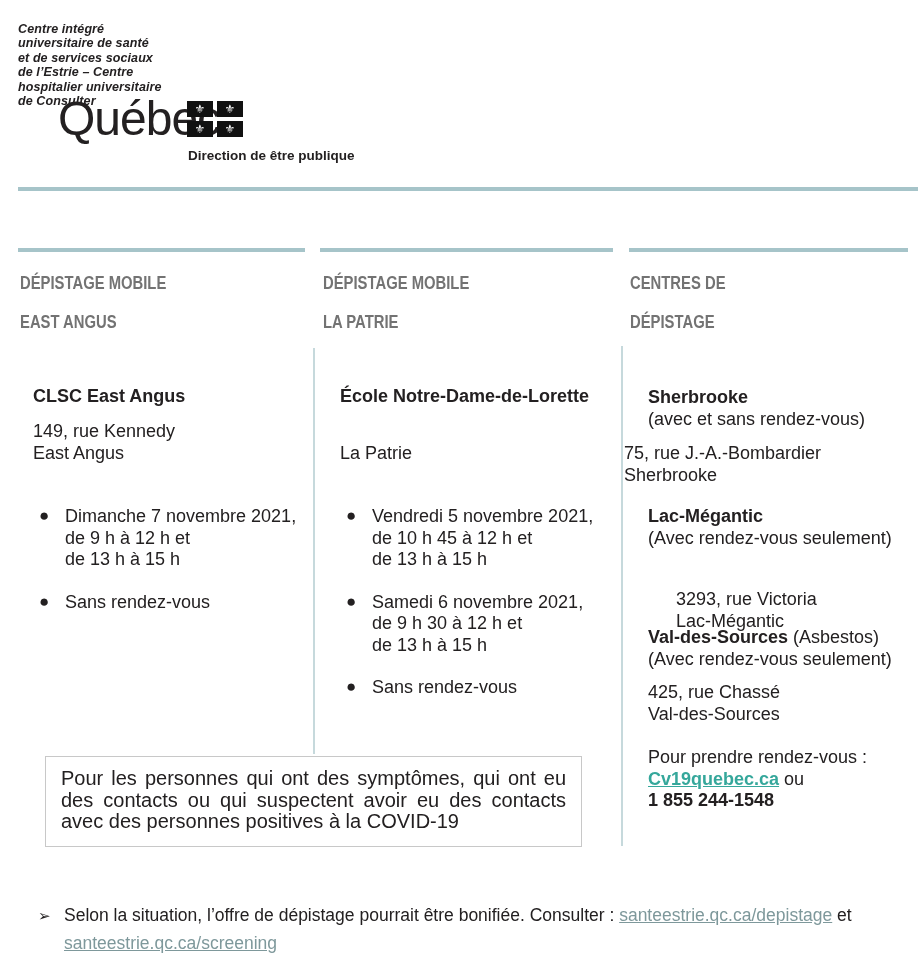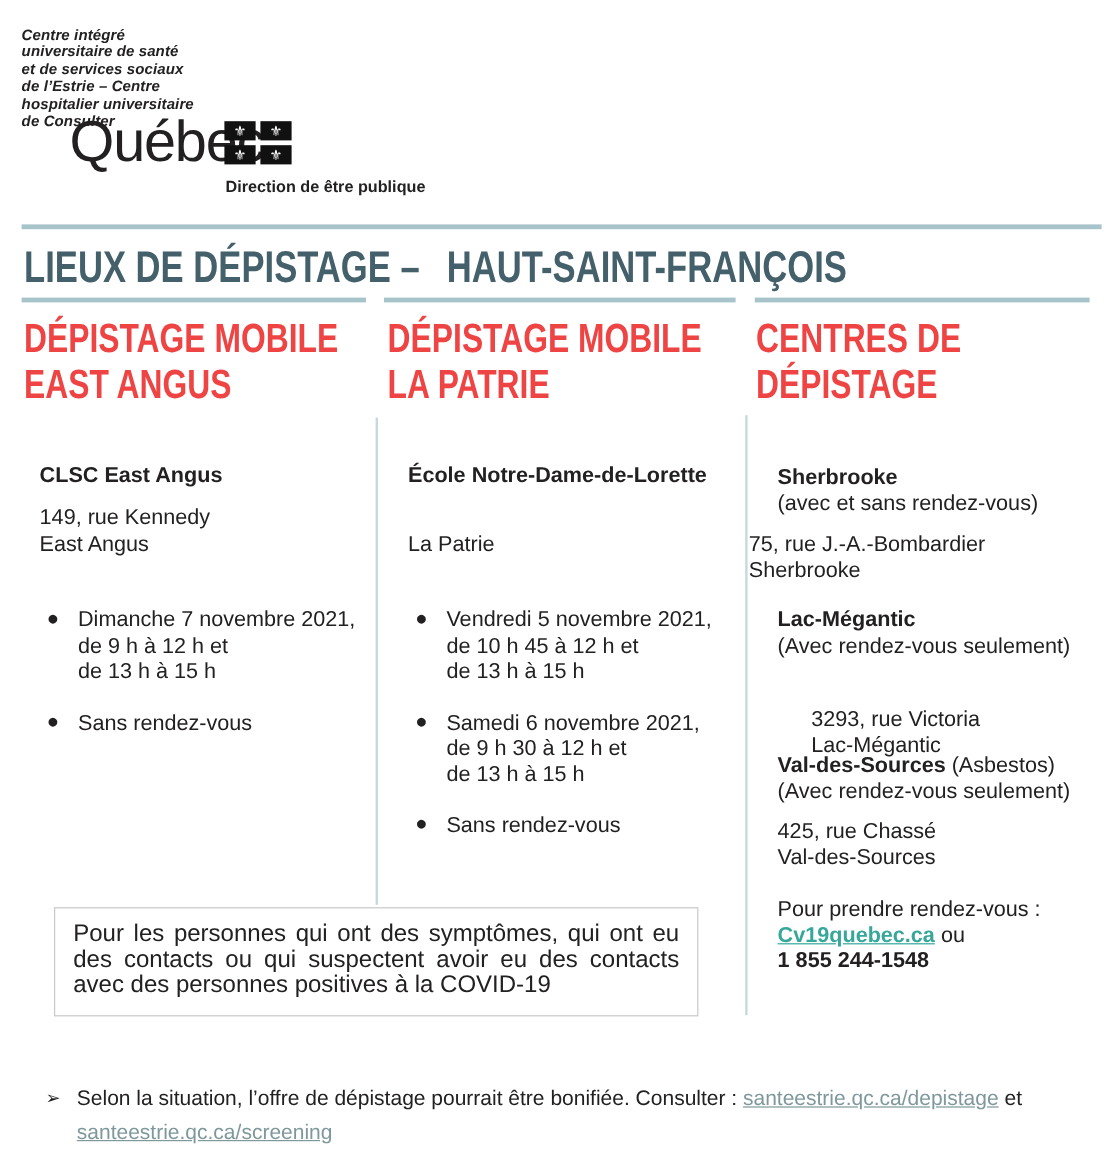--- a/index.html
+++ b/index.html
@@ -23,21 +23,21 @@
   .col-rule-1{left:18px;top:248px;width:287px;}
   .col-rule-2{left:320px;top:248px;width:293px;}
   .col-rule-3{left:629px;top:248px;width:279px;}
   .vdiv{position:absolute;width:2px;background:var(--divider);}
   .vdiv-1{left:313px;top:348px;height:406px;}
   .vdiv-2{left:621px;top:346px;height:500px;}
 
   
   .cond{display:inline-block;transform:scaleX(.78);transform-origin:0 0;white-space:nowrap;font-weight:700;}
   .doc-title{position:absolute;left:20px;top:201px;font-size:37px;line-height:43px;color:var(--title);}
-  .col-header{position:absolute;top:263px;font-size:34px;line-height:39px;color:#ef4444;}
+  .col-header{position:absolute;top:263px;font-size:19px;line-height:39px;color:#737373;}
   .col-header.c1{left:20px;} .col-header.c2{left:323px;} .col-header.c3{left:630px;}
 
   
   .blk{position:absolute;font-size:18px;line-height:21.5px;white-space:nowrap;}
   .bold{font-weight:700;}
   ul.dots{position:absolute;list-style:none;font-size:18px;line-height:21.5px;}
   ul.dots li{position:relative;padding-left:32px;white-space:nowrap;}
   ul.dots li + li{margin-top:21px;}
   ul.dots .dot{position:absolute;left:6px;top:-1px;font-size:17px;}
   a{text-decoration:underline;}
@@ -69,21 +69,20 @@
   <div class="flag">
     <span class="sq">⚜</span>
     <span class="sq">⚜</span>
     <span class="sq">⚜</span>
     <span class="sq">⚜</span>
   </div>
   <div class="dept">Direction de être publique</div>
 
   <div class="rule top-rule"></div>
 
-  <h1 class="doc-title"><span class="cond">LIEUX DE DÉPISTAGE –  HAUT-SAINT-FRANÇOIS</span></h1>
 
   <div class="rule col-rule-1"></div>
   <div class="rule col-rule-2"></div>
   <div class="rule col-rule-3"></div>
   <div class="vdiv vdiv-1"></div>
   <div class="vdiv vdiv-2"></div>
 
   <h2 class="col-header c1">
     <span class="cond">DÉPISTAGE MOBILE</span><br>
     <span class="cond">EAST ANGUS</span>

